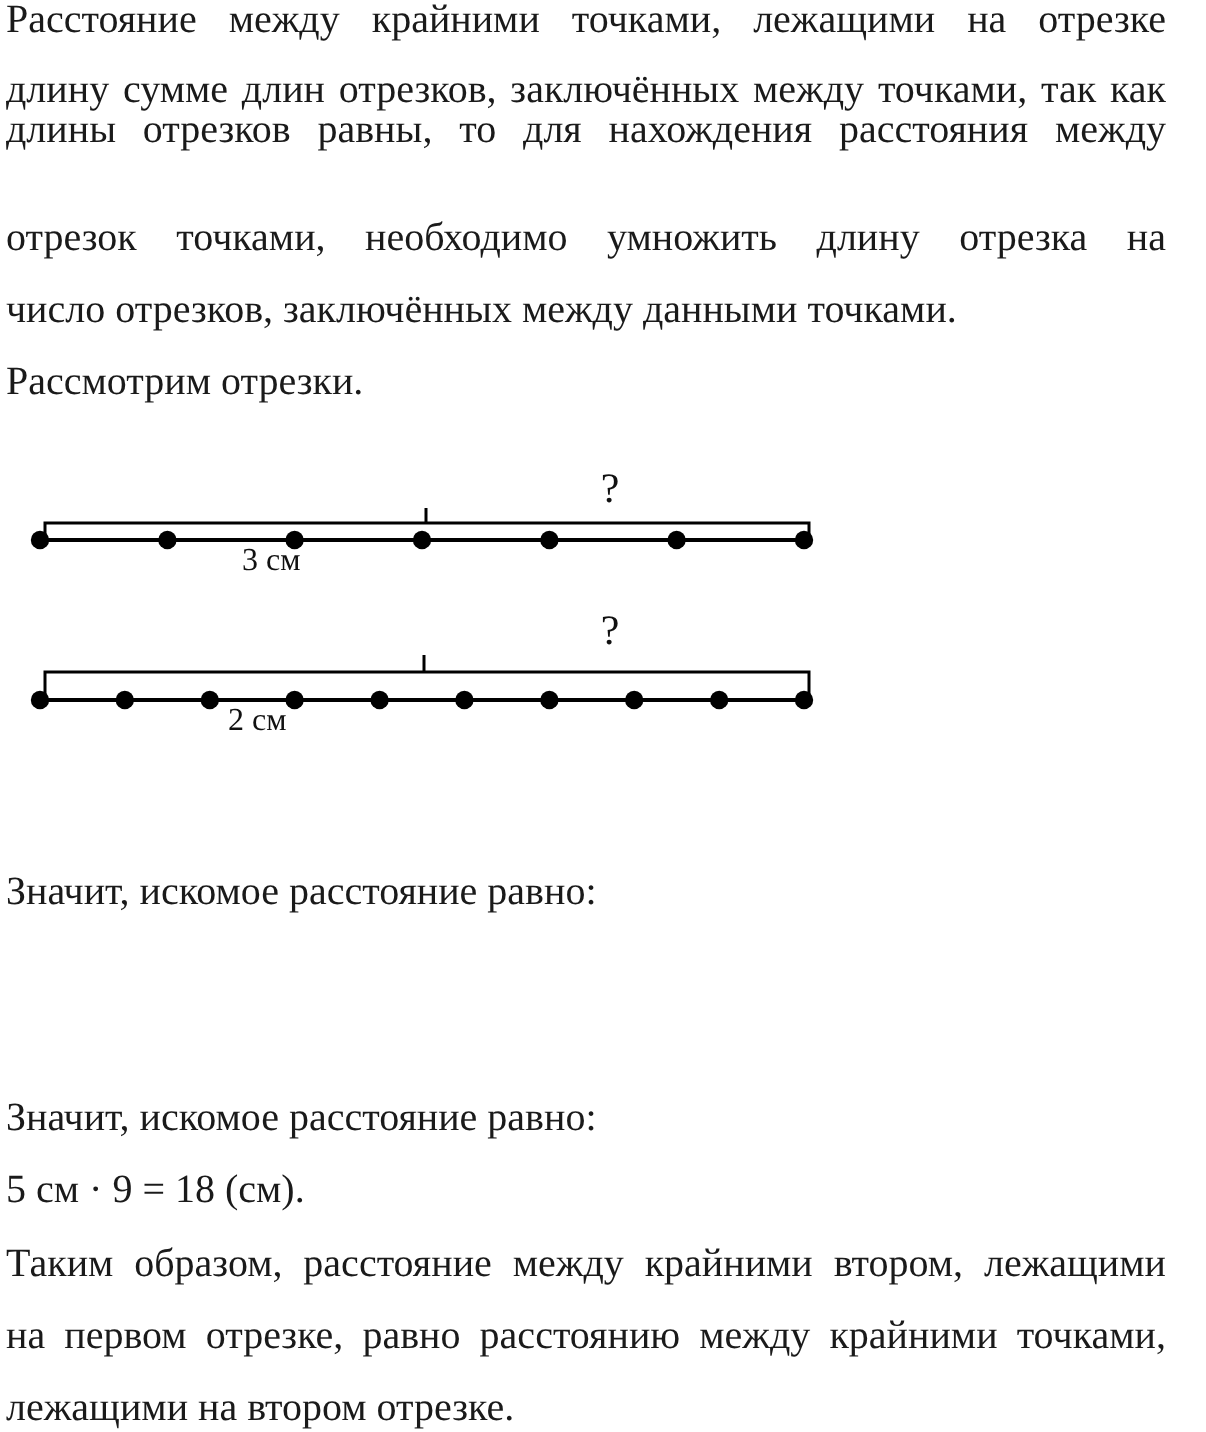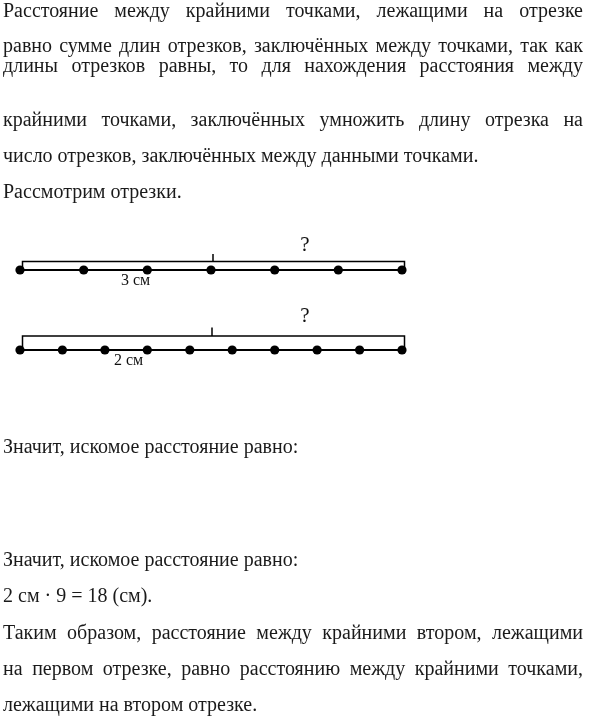--- a/index.html
+++ b/index.html
@@ -35,23 +35,23 @@
   .diag text { fill: #111111; font-family: "Liberation Serif", "DejaVu Serif", serif; }
   .qmark { font-size: 21px; text-anchor: middle; }
   .seglabel { font-size: 16px; }
 </style>
 </head>
 <body>
 
 <div class="page">
 
   <div class="tline just" style="top:-3px">Расстояние между крайними точками, лежащими на отрезке</div>
-  <div class="tline just" style="top:32px">равно сумме длин отрезков, заключённых между точками, так как</div>
+  <div class="tline just" style="top:32px">длину сумме длин отрезков, заключённых между точками, так как</div>
   <div class="tline just" style="top:52px">длины отрезков равны, то для нахождения расстояния между</div>
-  <div class="tline just" style="top:106px">крайними точками, заключённых умножить длину отрезка на</div>
+  <div class="tline just" style="top:106px">отрезок точками, необходимо умножить длину отрезка на</div>
   <div class="tline" style="top:178px">Рассмотрим отрезки.</div>
   <div class="tline" style="top:142px">число отрезков, заключённых между данными точками.</div>
 
   <svg class="diag" style="top:230px" width="603" height="62" viewBox="0 0 603 62">
     <text class="qmark" x="305" y="21">?</text>
     <path d="M22.5,38.5 L22.5,31.5 L404.5,31.5 L404.5,38.5" stroke-width="1.5"></path>
     <path d="M213,31.5 L213,24" stroke-width="1.5"></path>
     <line x1="19" y1="40" x2="404" y2="40" stroke-width="2"></line>
     <g id="dots-1">
         <circle cx="20.0" cy="40" r="4.6"></circle>
@@ -80,19 +80,19 @@
         <circle cx="274.7" cy="50" r="4.6"></circle>
         <circle cx="317.1" cy="50" r="4.6"></circle>
         <circle cx="359.6" cy="50" r="4.6"></circle>
         <circle cx="402.0" cy="50" r="4.6"></circle>
       </g>
     <text class="seglabel" x="114" y="65">2 см</text>
   </svg>
 
   <div class="tline" style="top:433px">Значит, искомое расстояние равно:</div>
   <div class="tline" style="top:546px">Значит, искомое расстояние равно:</div>
-  <div class="tline" style="top:582px">2 см · 9 = 18 (см).</div>
+  <div class="tline" style="top:582px">5 см · 9 = 18 (см).</div>
 
   <div class="tline just" style="top:619px">Таким образом, расстояние между крайними втором, лежащими</div>
   <div class="tline" style="top:691px">лежащими на втором отрезке.</div>
   <div class="tline just" style="top:655px">на первом отрезке, равно расстоянию между крайними точками,</div>
 
 </div>
 
 </body></html>

